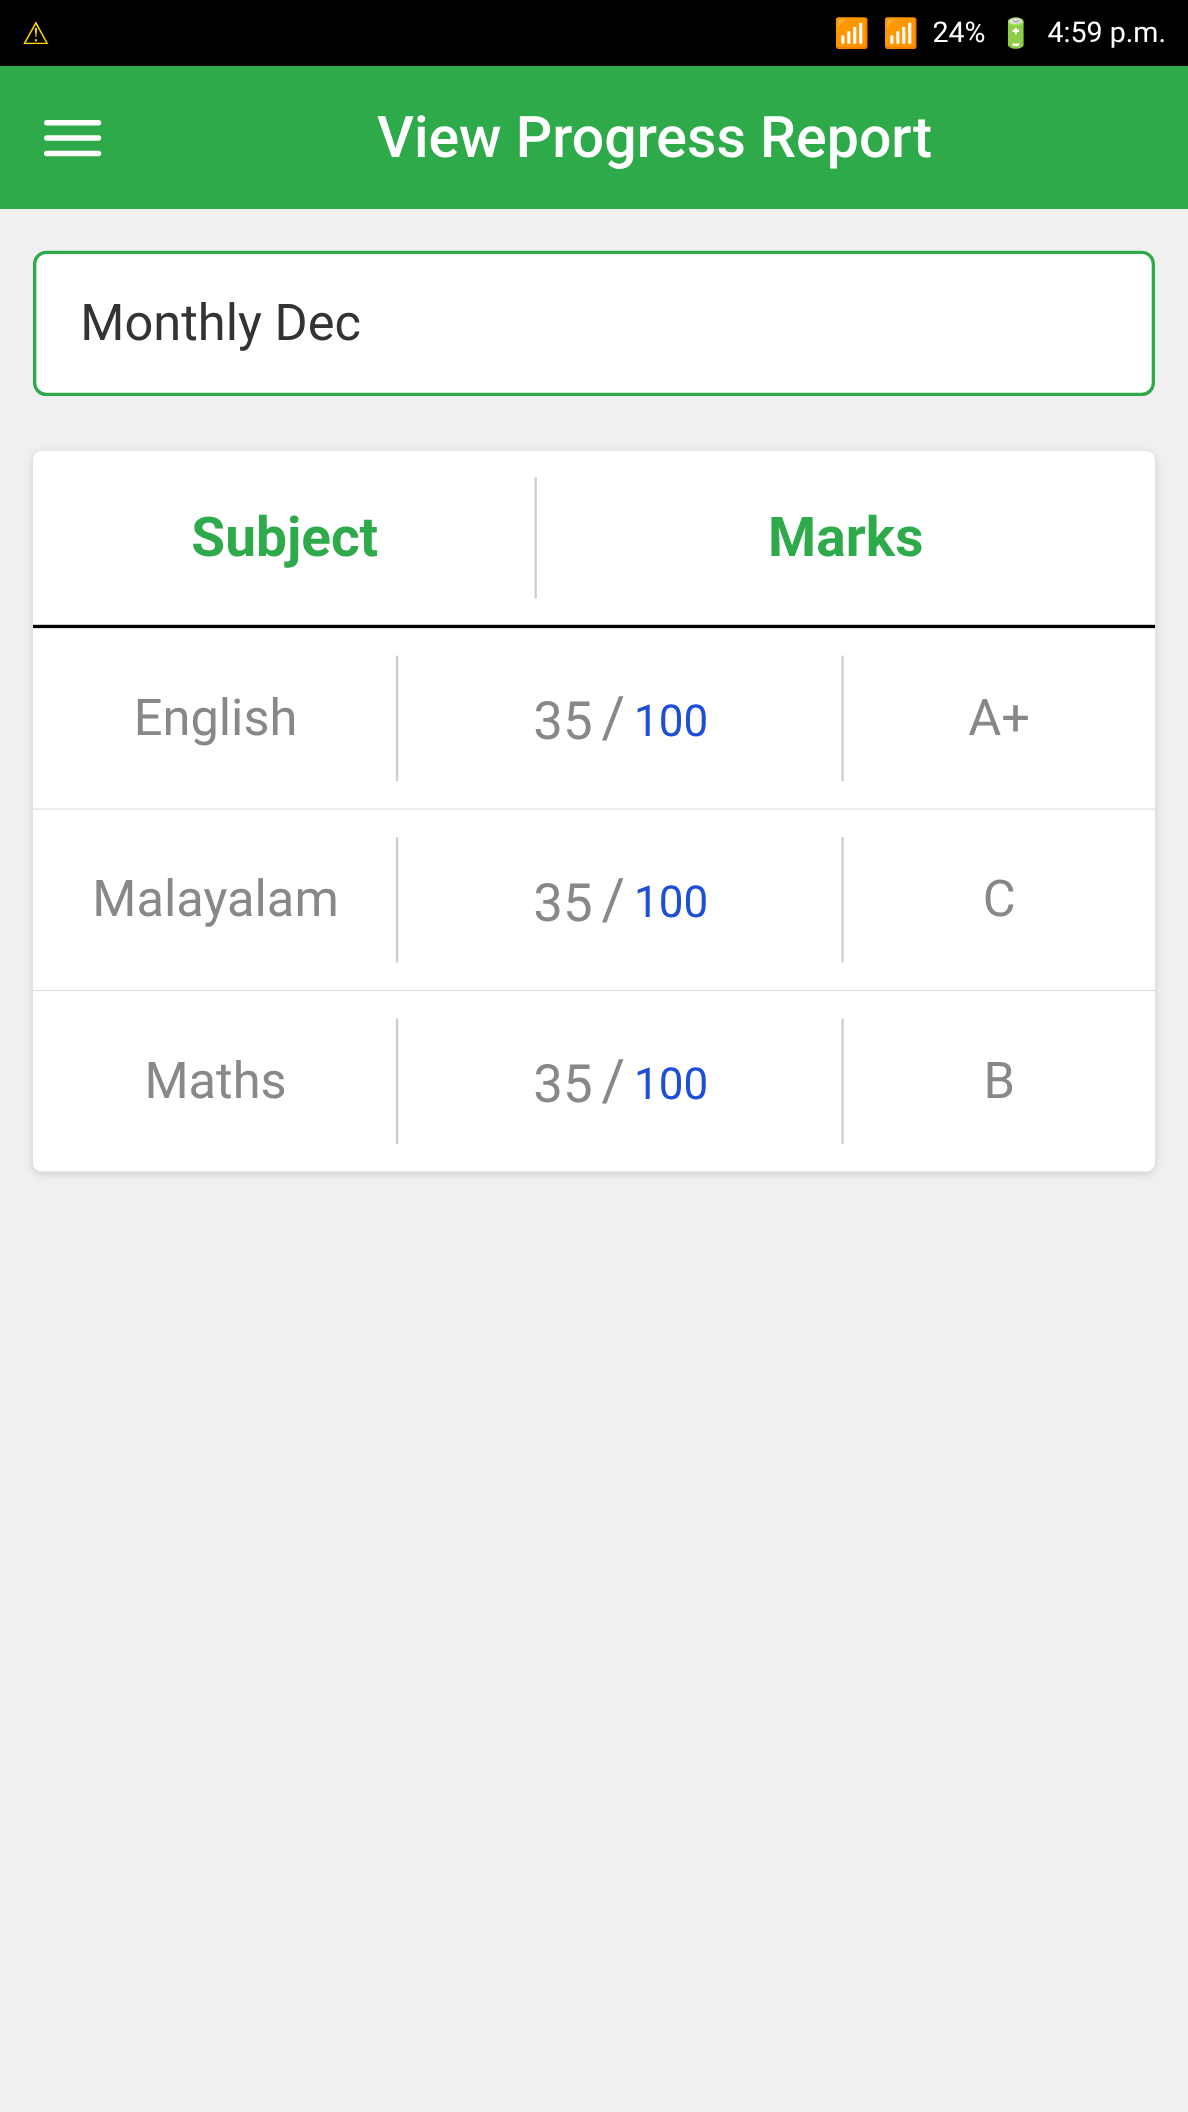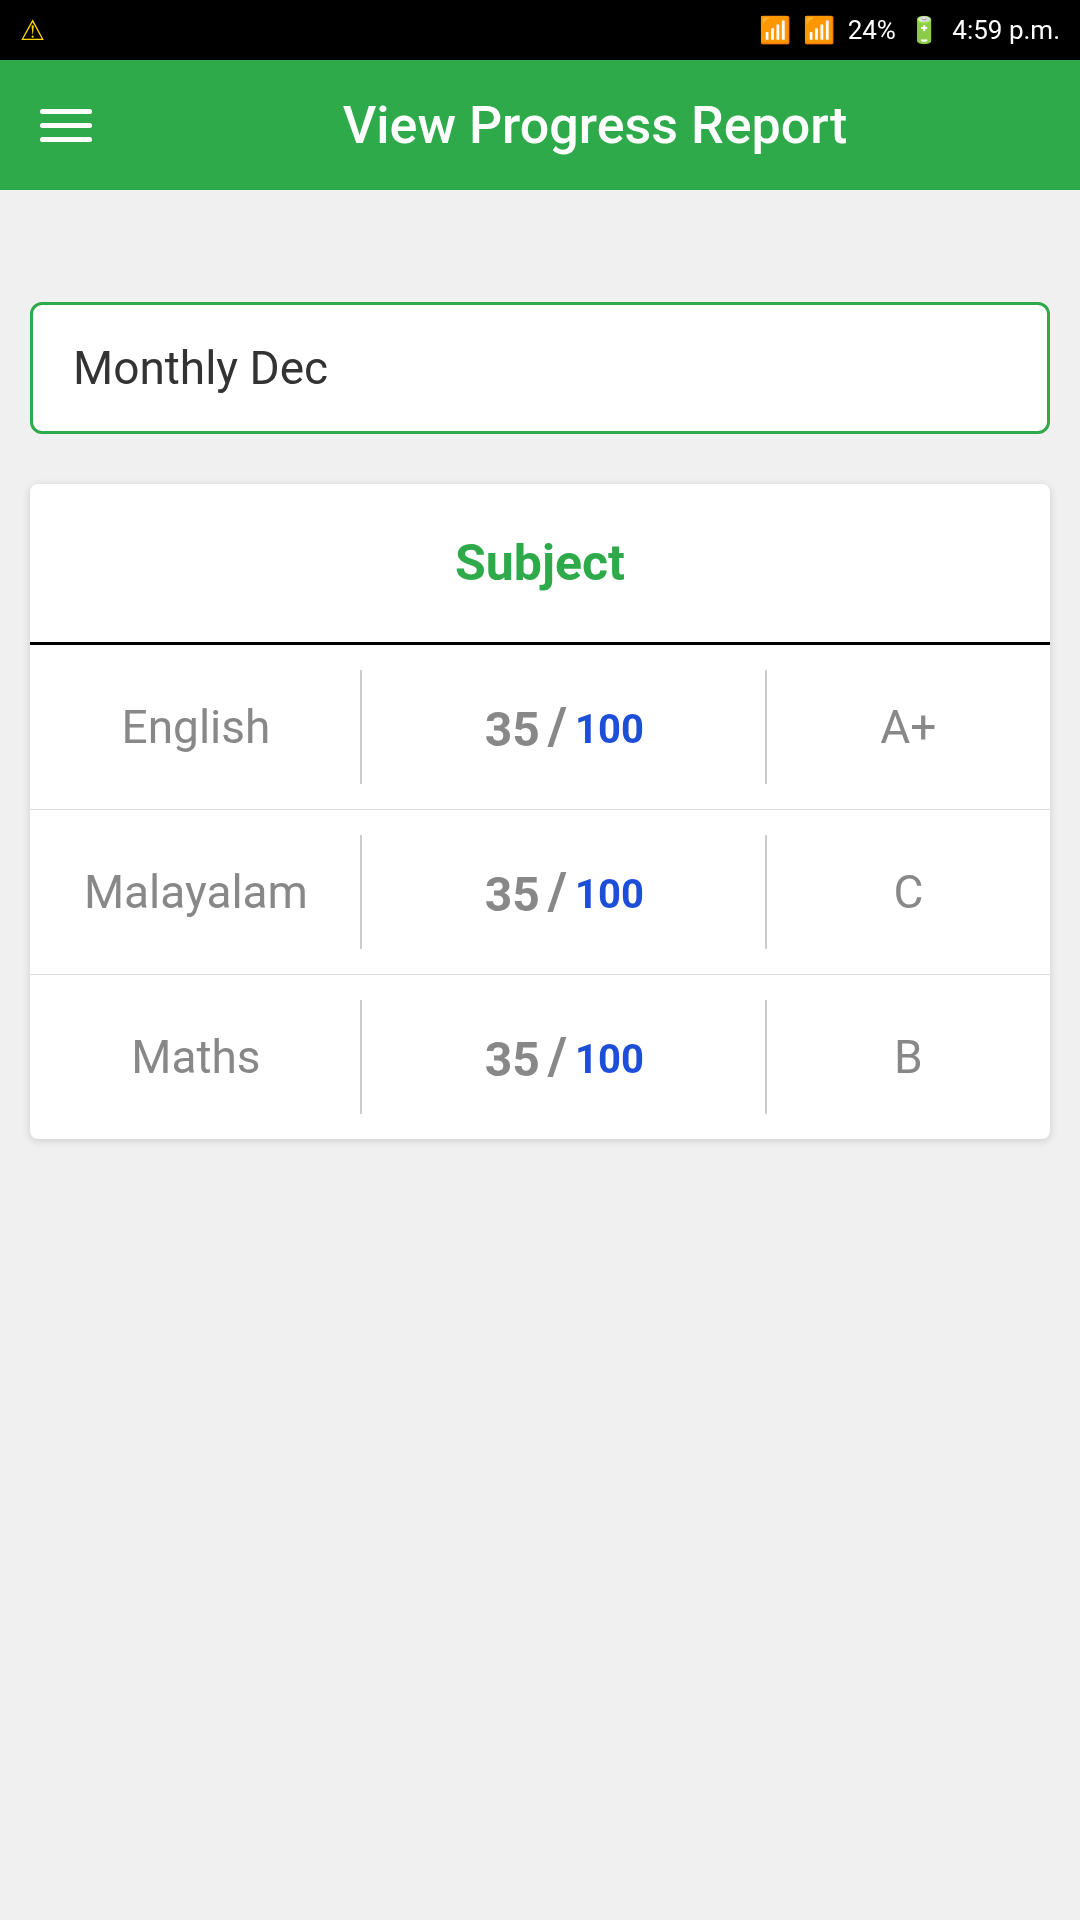--- a/index.html
+++ b/index.html
@@ -75,22 +75,21 @@
     .app-bar-title {
       color: #fff;
       font-size: 52px;
       font-weight: 500;
       flex: 1;
       text-align: center;
     }
 
     
     .main-content {
-      padding: 68px 30px;
-      margin-top: 44px;
+      padding: 38px 30px;
     }
 
     
     .filter-box {
       width: 100%;
       border: 3px solid #2eaa4a;
       border-radius: 12px;
       padding: 36px 40px;
       background-color: #fff;
       margin-bottom: 50px;
@@ -150,21 +149,20 @@
       width: 2px;
       background-color: #ccc;
     }
 
     .col-subject {
       flex: 1.2;
     }
 
     .col-marks {
       flex: 1.5;
-      font-weight: bold;
     }
 
     .col-grade {
       flex: 1;
     }
 
     .table-row .col {
       padding: 55px 20px;
     }
 
@@ -236,20 +234,23 @@
   <div class="filter-box">
     <span class="filter-box-text">Monthly Dec</span>
   </div>
 
   <div class="table-container">
 
     <div class="table-header">
       <div class="col col-subject">
         <span>Subject</span>
       </div>
+      <div class="col col-marks">
+        <span>Marks</span>
+      </div>
     </div>
 
     <div class="table-row">
       <div class="col col-subject">
         <span class="subject-text">English</span>
       </div>
       <div class="col col-marks">
         <div class="marks-container">
           <span class="marks-numerator">35</span>
           <span class="marks-slash">/</span>

